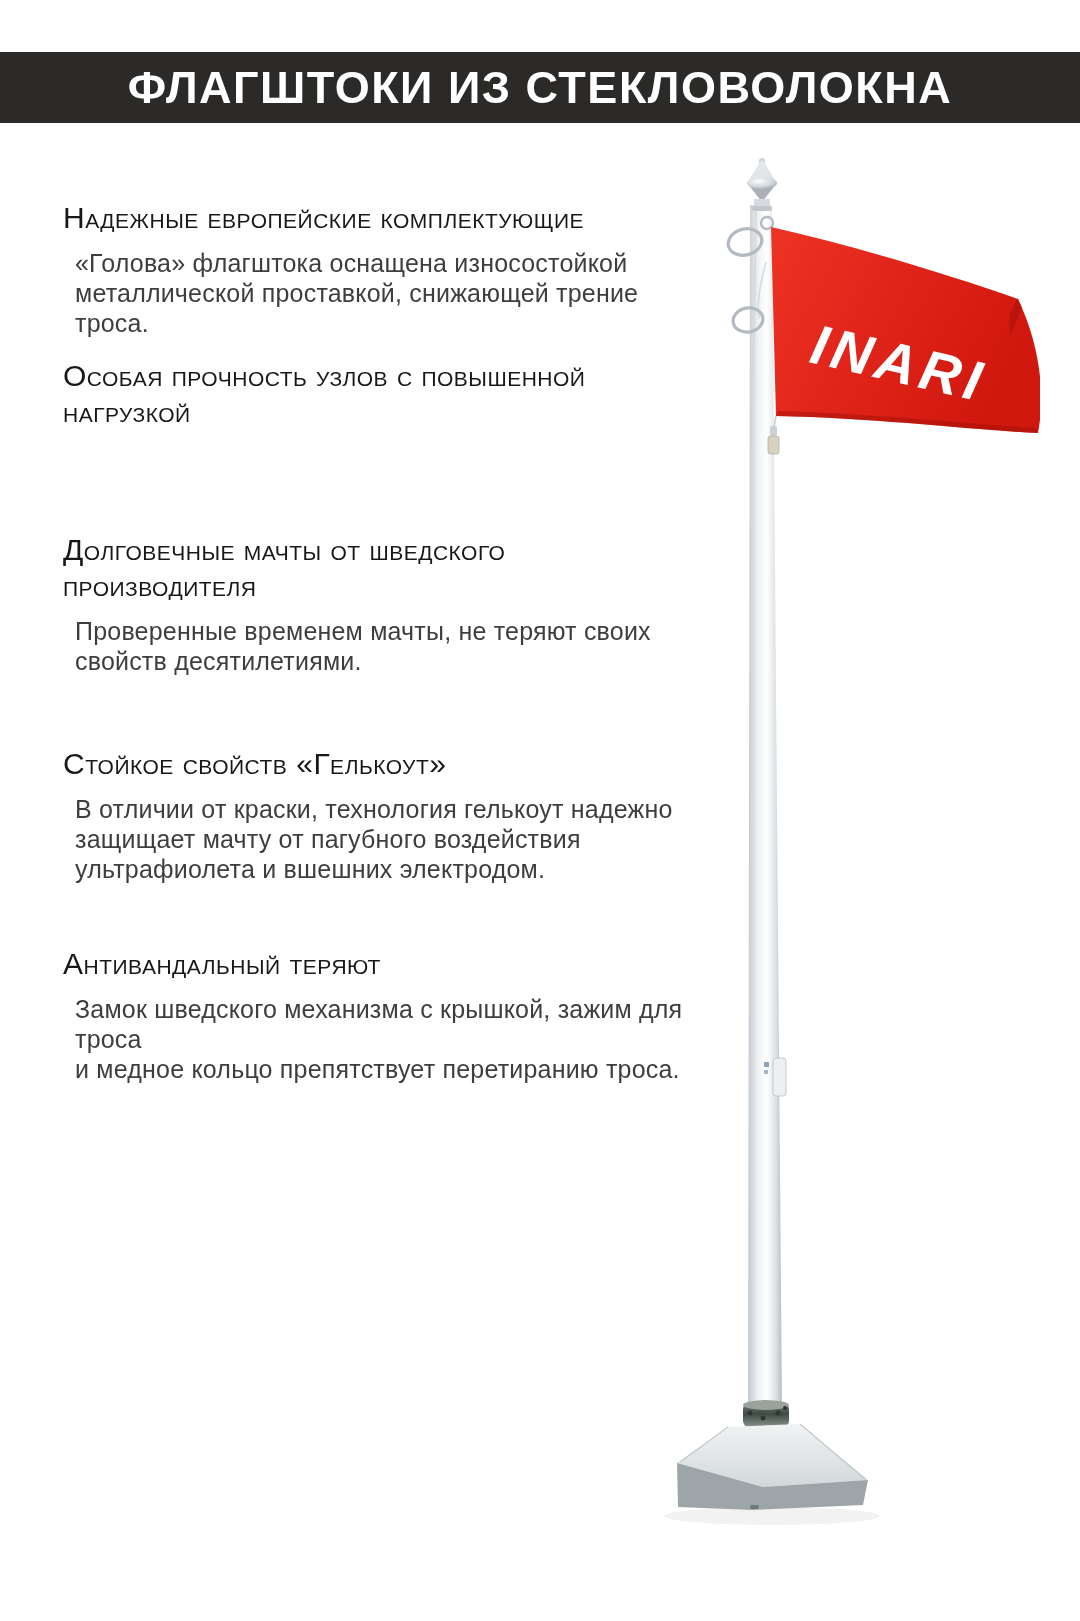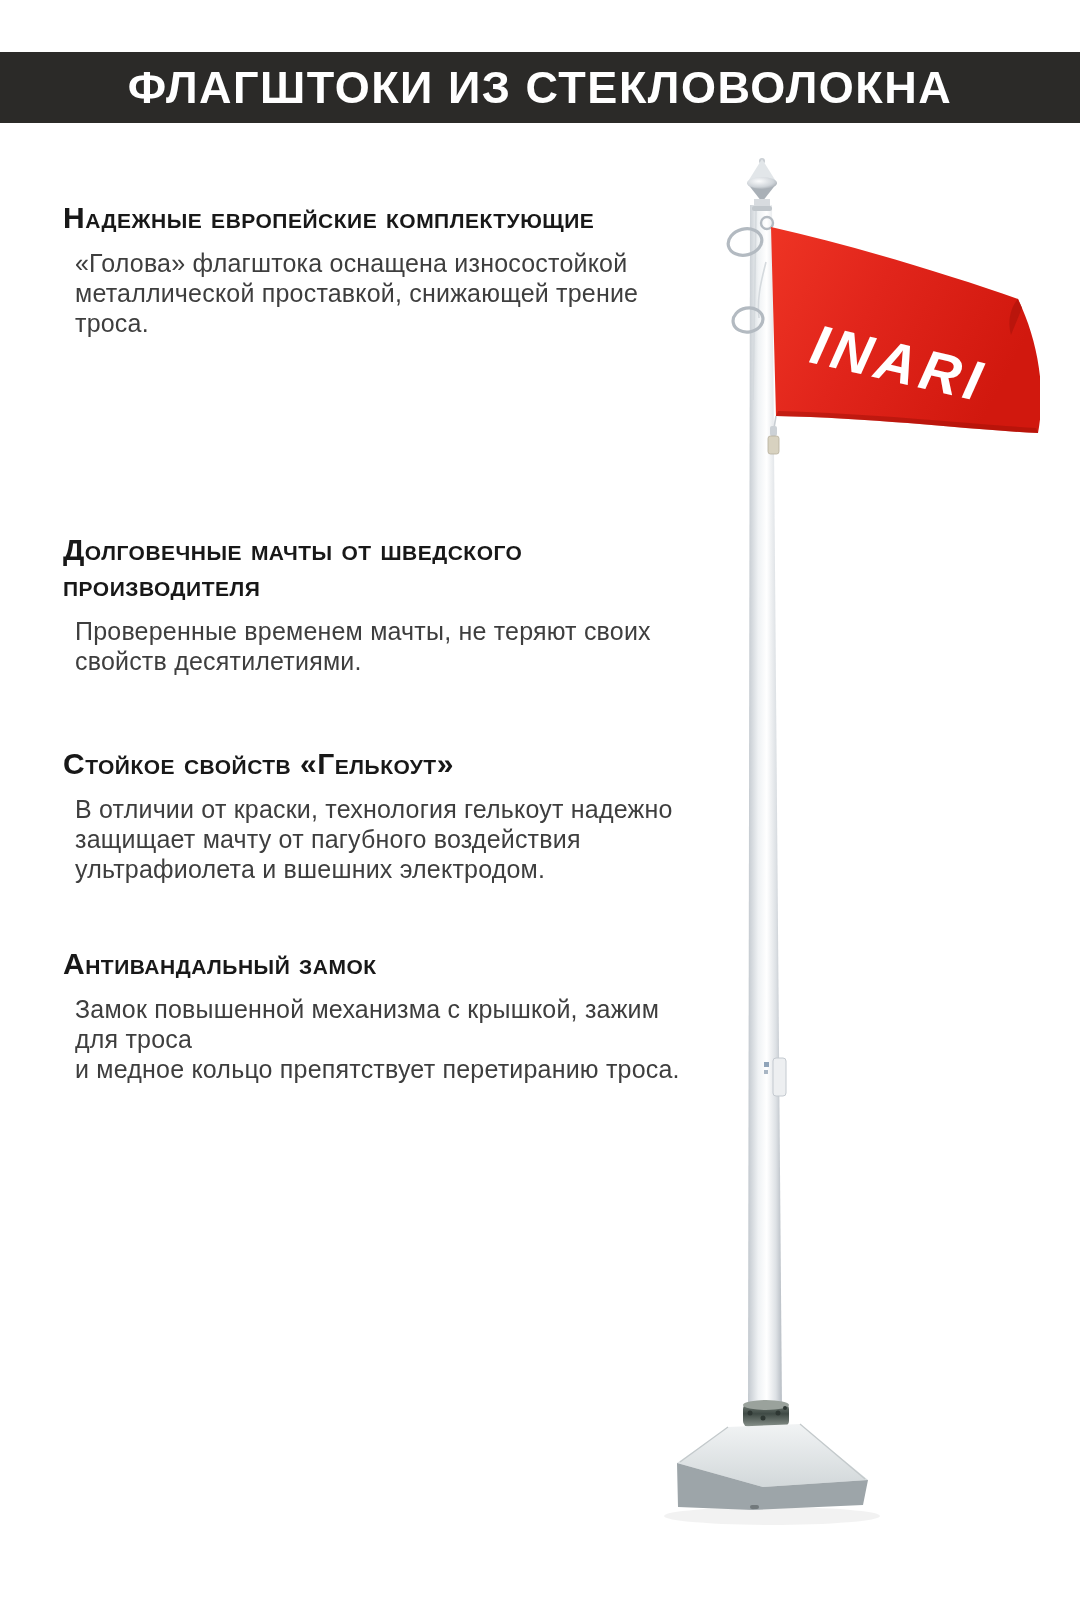--- a/index.html
+++ b/index.html
@@ -12,21 +12,21 @@
     background:var(--header-bg,#2b2a28);
     display:flex; align-items:center; justify-content:center;
   }
   .header-title {
     color:#ffffff; font-size:45px; font-weight:bold; letter-spacing:1.5px;
     white-space:nowrap;
   }
   .section { position:absolute; left:63px; width:650px; }
   .section-heading {
     margin:0 0 6px 0;
-    font-size:30px; line-height:36px; font-weight:bold;
+    font-size:30px; line-height:36px; font-weight:normal;
     font-variant:small-caps; letter-spacing:0.5px;
     color:var(--heading-text,#181818);
     white-space:pre-line;
   }
   .section-body {
     margin:12px;
     font-size:25px; line-height:30px; letter-spacing:0.2px;
     color:var(--body-text,#3e3e3e);
     white-space:pre-line;
   }
@@ -43,36 +43,38 @@
   <div class="header-bar">
     <div class="header-title">ФЛАГШТОКИ ИЗ СТЕКЛОВОЛОКНА</div>
   </div>
 
   <div class="section s1">
     <h2 class="section-heading">Надежные европейские комплектующие</h2>
     <p class="section-body">«Голова» флагштока оснащена износостойкой
 металлической проставкой, снижающей трение троса.</p>
   </div>
   <div class="section s2">
+    <h2 class="section-heading">Особая прочность узлов с повышенной
+нагрузкой</h2>
   </div>
   <div class="section s3">
     <h2 class="section-heading">Долговечные мачты от шведского
 производителя</h2>
     <p class="section-body">Проверенные временем мачты, не теряют своих
 свойств десятилетиями.</p>
   </div>
   <div class="section s4">
     <h2 class="section-heading">Стойкое свойств «Гелькоут»</h2>
     <p class="section-body">В отличии от краски, технология гелькоут надежно
 защищает мачту от пагубного воздействия
 ультрафиолета и вшешних электродом.</p>
   </div>
   <div class="section s5">
-    <h2 class="section-heading">Антивандальный замок</h2>
-    <p class="section-body">Замок повышенной механизма с крышкой, зажим для троса
+    <h2 class="section-heading">Антивандальный теряют</h2>
+    <p class="section-body">Замок шведского механизма с крышкой, зажим для троса
 и медное кольцо препятствует перетиранию троса.</p>
   </div>
 
   <svg class="flagpole" viewBox="0 0 400 1400">
     <defs>
       <linearGradient id="poleGrad" x1="0" y1="0" x2="1" y2="0">
         <stop offset="0" stop-color="#c3c9cf"></stop>
         <stop offset="0.3" stop-color="#eff2f4"></stop>
         <stop offset="0.55" stop-color="#ffffff"></stop>
         <stop offset="0.82" stop-color="#dde1e5"></stop>

